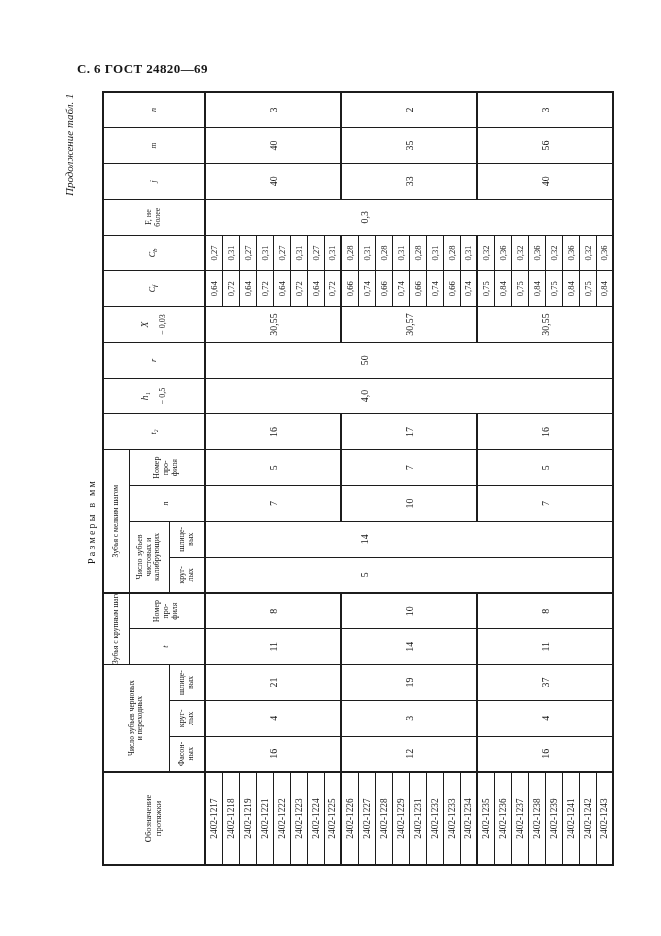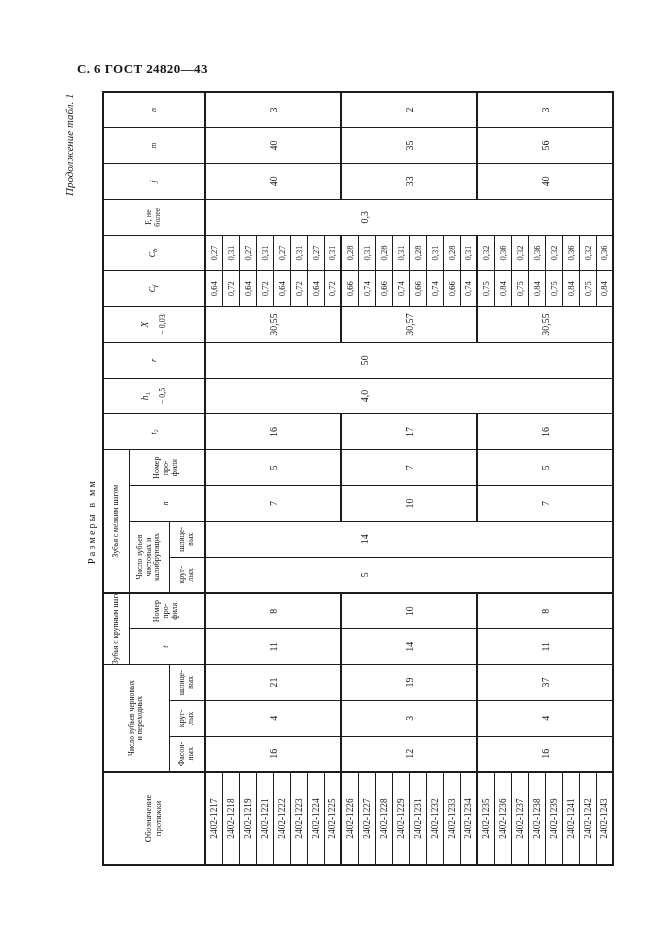--- a/index.html
+++ b/index.html
@@ -44,21 +44,21 @@
   td.desig{font-size:9.3px;text-align:right;padding-right:4px;white-space:nowrap;}
   .it{font-style:italic;}
   .sub{font-size:7px;font-style:italic;vertical-align:-2px;}
   .tol-main{display:block;font-size:9.5px;font-style:italic;line-height:1.1;}
   .tol-val{display:block;font-size:8px;line-height:1.1;}
   .up45{position:relative;top:-45px;display:inline-block;}
 </style>
 </head>
 <body>
 
-<div class="page-header">С. 6 ГОСТ 24820—43</div>
+<div class="page-header">С. 6 ГОСТ 24820—69</div>
 
 <div class="rot-fp cont-fp">
   <div class="rot-in cont-in">Продолжение табл. 1</div>
 </div>
 
 <div class="rot-fp units-fp">
   <div class="rot-in units-in">Размеры в мм</div>
 </div>
 
 <div class="rot-fp table-fp">

